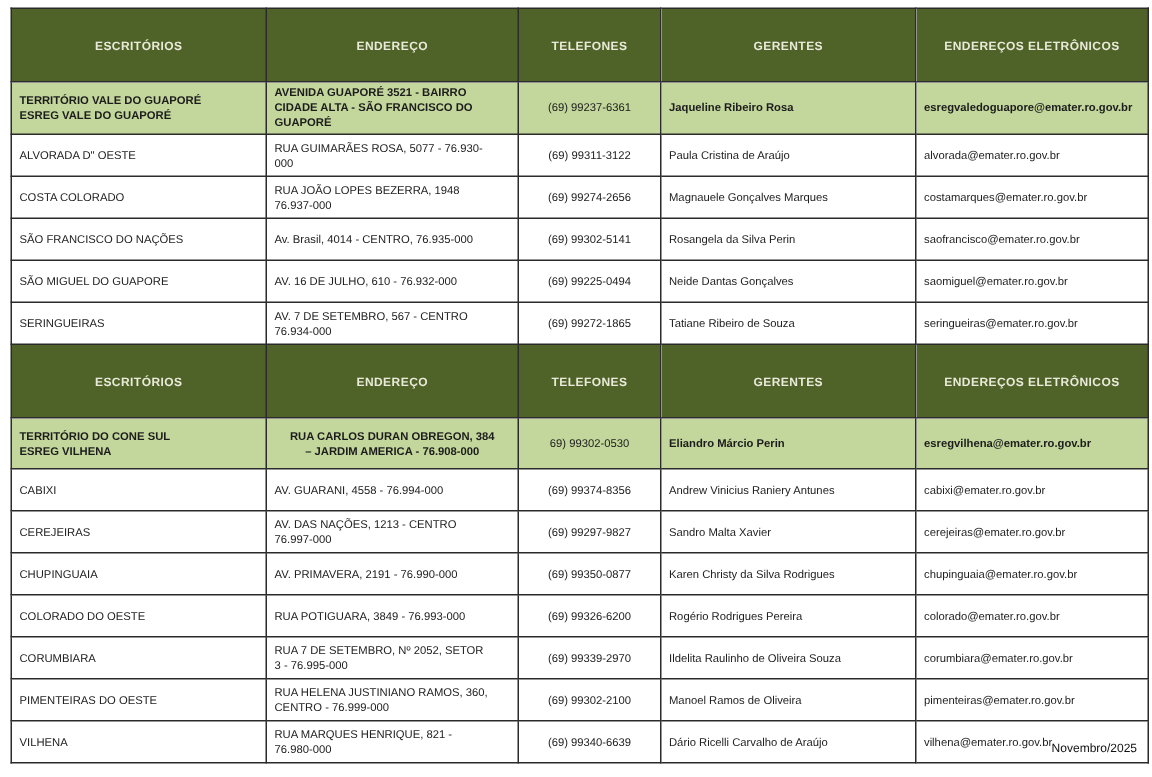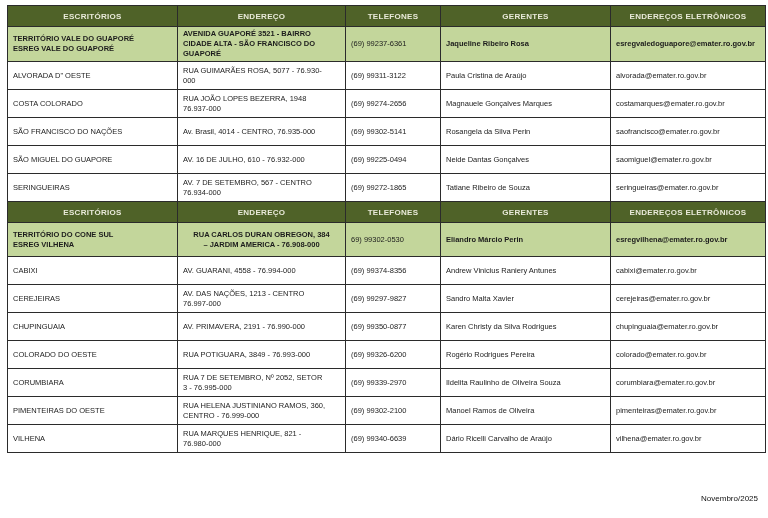--- a/index.html
+++ b/index.html
@@ -29,41 +29,41 @@
     overflow: hidden;
   }
   tr.row-header th {
     background: #4f6228;
     color: #e9ead9;
     font-size: 8px;
     font-weight: 700;
     text-align: center;
     vertical-align: middle;
     height: 20px;
-    padding: 0 2px;
+    padding: 14px 2px;
     letter-spacing: 0.3px;
   }
   table.offices td {
     font-size: 7.5px;
     color: #1c1c1c;
     padding: 2px 5px;
     vertical-align: middle;
     white-space: pre-line;
     line-height: 1.35;
     background: #ffffff;
   }
   tr.row-data { height: 28px; }
   tr.row-territory { height: 24px; }
   tr.row-territory.compact { height: 34px; }
   tr.row-territory td {
     background: #c3d69b;
     font-weight: 700;
   }
   tr.row-territory td.c-phone { font-weight: 400; }
-  td.c-phone { }
+  td.c-phone { text-align: center; }
   td.c-email { font-size: 6.9px; }
   tr.addr-center td.c-address { text-align: center; }
   .footer-date {
     position: absolute;
     right: 10px;
     top: 494px;
     font-size: 8px;
     color: #111111;
     padding-left: 44px;
   }

